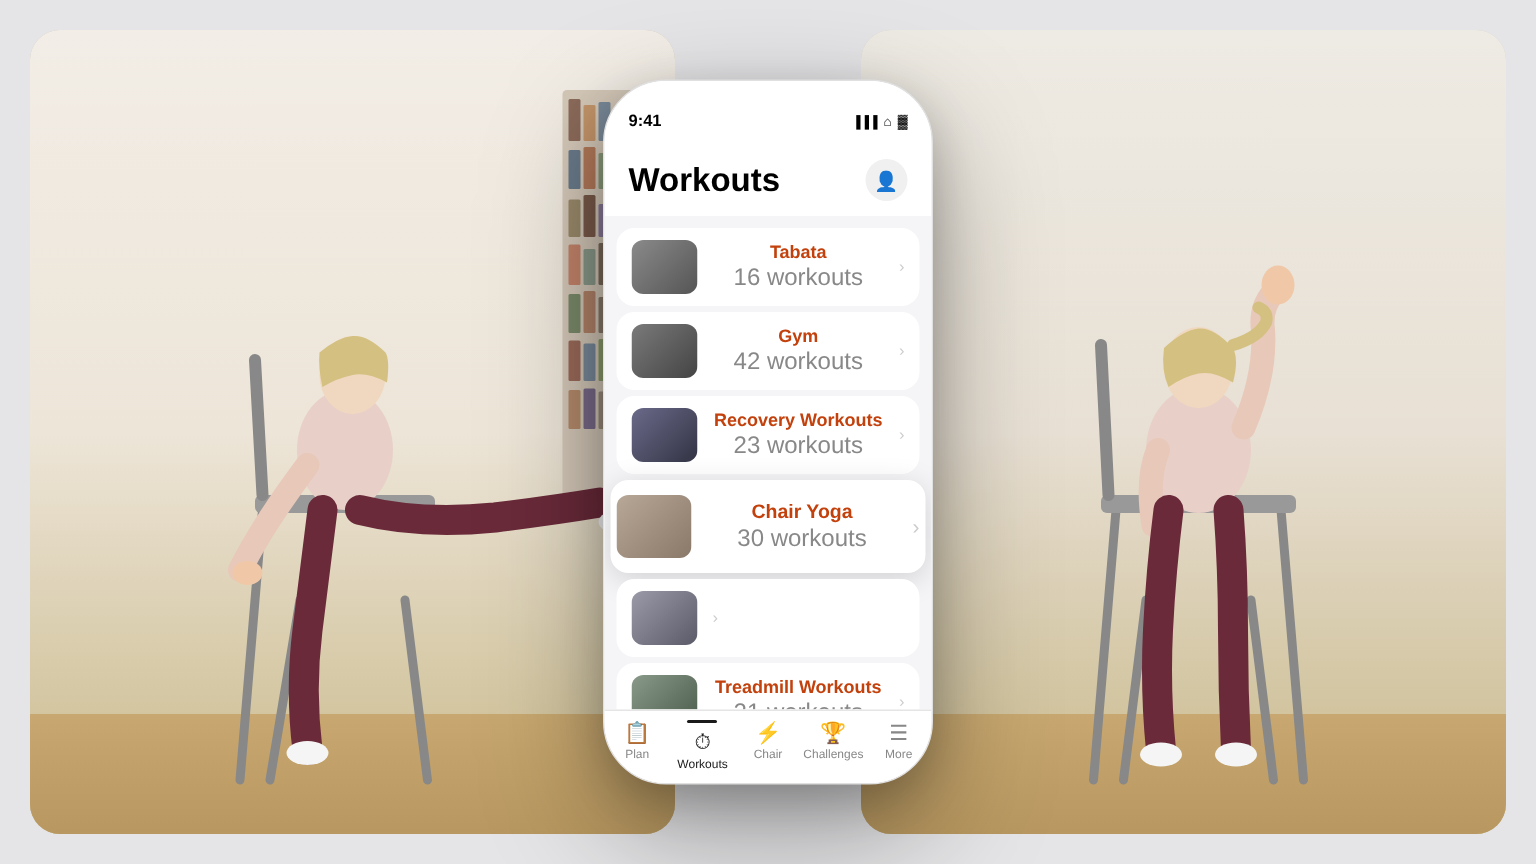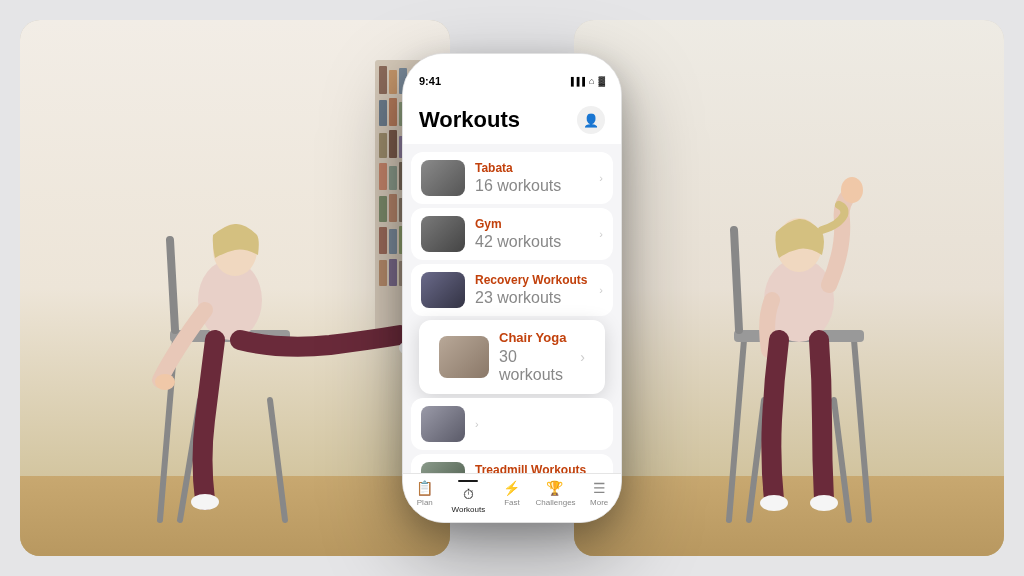--- a/index.html
+++ b/index.html
@@ -15,20 +15,21 @@
     }
 
     .scene {
       width: 1024px;
       height: 576px;
       position: relative;
       display: flex;
       align-items: center;
       justify-content: center;
       background: #e5e5e7;
+      text-align: center;
     }
 
     .bg-panel-left {
       background: #c8c4b8;
       position: absolute;
       left: 20px;
       top: 20px;
       width: 430px;
       bottom: 20px;
       border-radius: 20px;
@@ -134,22 +135,22 @@
       padding: 8px 10px;
       display: flex;
       align-items: center;
       gap: 10px;
       margin-bottom: 4px;
     }
 
     .workout-item.active {
       background: #ffffff;
       box-shadow: 0 4px 16px rgba(0,0,0,0.12);
-      margin: 4px 16px;
-      padding: 10px 20px;
+      margin: 4px 4px;
+      padding: 10px 4px;
     }
 
     .workout-thumb {
       width: 44px;
       height: 36px;
       border-radius: 8px;
       overflow: hidden;
       flex-shrink: 0;
       background: #ddd;
     }
@@ -543,21 +544,21 @@
           <span class="tab-icon">📋</span>
           <span class="tab-label">Plan</span>
         </div>
         <div class="tab-item">
           <div class="tab-active-bar"></div>
           <span class="tab-icon active-tab">⏱</span>
           <span class="tab-label active-tab">Workouts</span>
         </div>
         <div class="tab-item">
           <span class="tab-icon">⚡</span>
-          <span class="tab-label">Fast</span>
+          <span class="tab-label">Chair</span>
         </div>
         <div class="tab-item">
           <span class="tab-icon">🏆</span>
           <span class="tab-label">Challenges</span>
         </div>
         <div class="tab-item">
           <span class="tab-icon">☰</span>
           <span class="tab-label">More</span>
         </div>
       </div>

